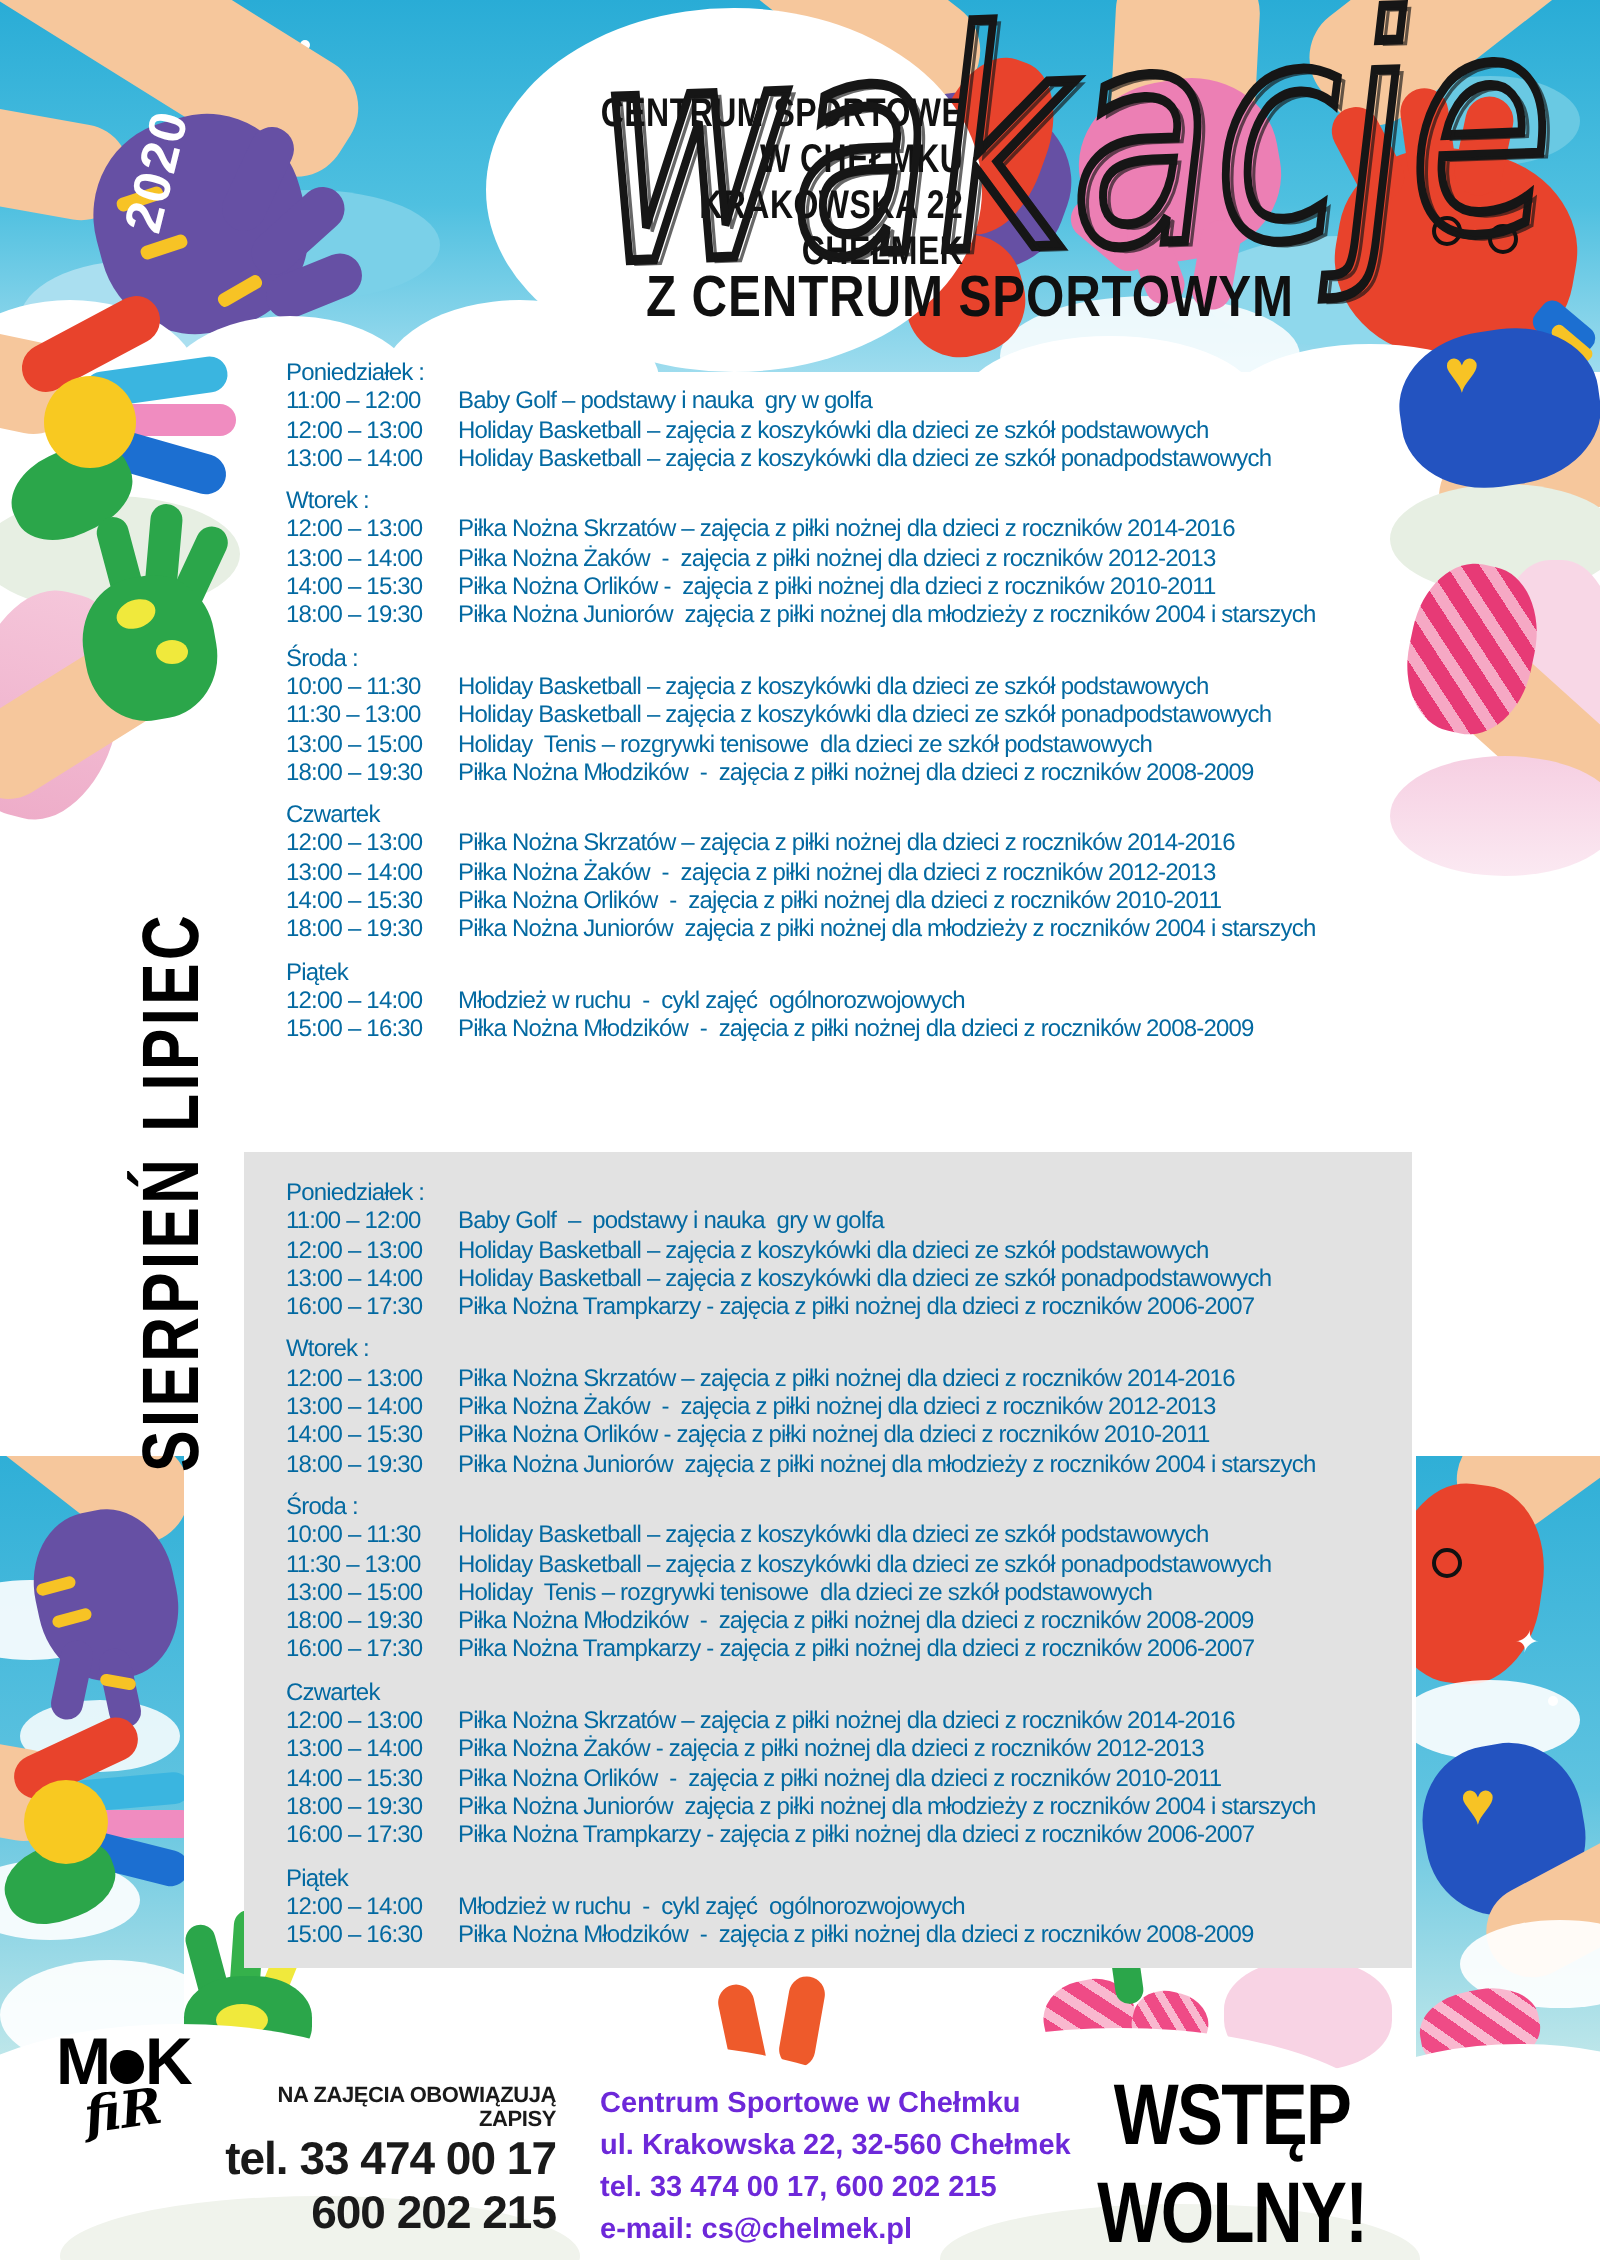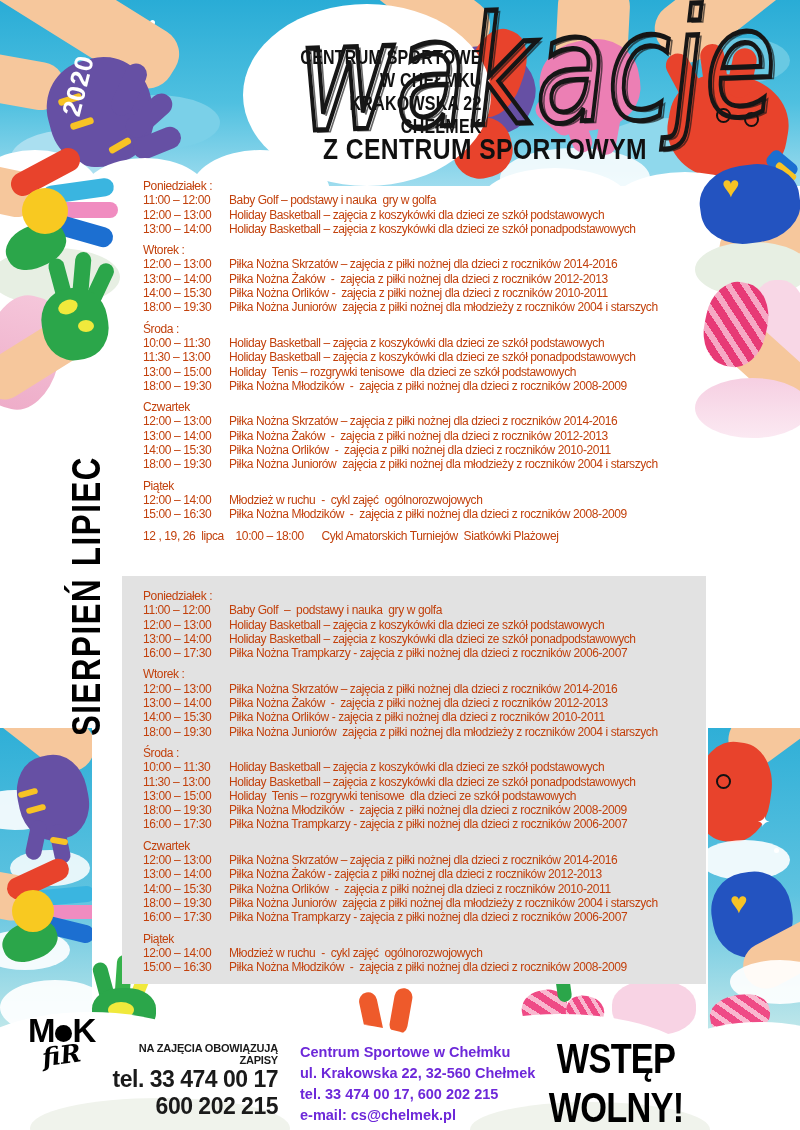--- a/index.html
+++ b/index.html
@@ -17,21 +17,21 @@
   .venue-text{left:210px;top:46px;width:272px;text-align:right;z-index:3;color:#111}
   .venue-text .inner{display:inline-block;transform:scaleX(.8);transform-origin:100% 0;
         font-weight:800;font-size:20px;line-height:23px;letter-spacing:.3px}
   .title-svg{left:292px;top:-6px;z-index:4}
   .subtitle{left:323px;top:133px;z-index:5}
   .subtitle .inner{display:inline-block;transform:scaleX(.85);transform-origin:0 0;
         font-weight:800;font-size:29px;letter-spacing:.5px;color:#101010}
   .year{left:56px;top:112px;transform:rotate(-76deg);transform-origin:0 0;color:#fff;
         font-weight:800;font-size:26px;letter-spacing:1px;z-index:2}
   
-  .sched{z-index:6;font-size:12px;letter-spacing:-0.4px;line-height:14.3px;color:#c2410c;white-space:nowrap}
+  .sched{z-index:6;font-size:12px;letter-spacing:-0.4px;line-height:14.3px;color:#0369a1;white-space:nowrap}
   #july{left:143px;top:179px;width:575px}
   #august{left:122px;top:576px;width:584px;height:408px;background:#e2e2e2;
           padding:13px 0 0 21px;box-sizing:border-box}
   .day{margin-bottom:7px}
   .srow .tm{display:inline-block;min-width:86px;white-space:pre}
   .srow .ds{white-space:pre}
   .srow.extra{white-space:pre}
   
   .vlabel{z-index:6;transform:rotate(-90deg) scaleX(.78);transform-origin:0 0;
           font-weight:800;font-size:40px;letter-spacing:2px;color:#000;white-space:nowrap}
@@ -189,21 +189,20 @@
         <div class="srow"><span class="tm">12:00 – 13:00</span><span class="ds">Piłka Nożna Skrzatów – zajęcia z piłki nożnej dla dzieci z roczników 2014-2016</span></div>
         <div class="srow"><span class="tm">13:00 – 14:00</span><span class="ds">Piłka Nożna Żaków  -  zajęcia z piłki nożnej dla dzieci z roczników 2012-2013</span></div>
         <div class="srow"><span class="tm">14:00 – 15:30</span><span class="ds">Piłka Nożna Orlików  -  zajęcia z piłki nożnej dla dzieci z roczników 2010-2011</span></div>
         <div class="srow"><span class="tm">18:00 – 19:30</span><span class="ds">Piłka Nożna Juniorów  zajęcia z piłki nożnej dla młodzieży z roczników 2004 i starszych</span></div>
       </div>
       <div class="day">
         <div class="day-h">Piątek</div>
         <div class="srow"><span class="tm">12:00 – 14:00</span><span class="ds">Młodzież w ruchu  -  cykl zajęć  ogólnorozwojowych</span></div>
         <div class="srow"><span class="tm">15:00 – 16:30</span><span class="ds">Piłka Nożna Młodzików  -  zajęcia z piłki nożnej dla dzieci z roczników 2008-2009</span></div>
       </div>
-      <div class="srow extra">12 , 19, 26  lipca    10:00 – 18:00      Cykl Amatorskich Turniejów  Siatkówki Plażowej</div>
     </div>
   <div class="d sched" id="august">
       <div class="day">
         <div class="day-h">Poniedziałek :</div>
         <div class="srow"><span class="tm">11:00 – 12:00</span><span class="ds">Baby Golf  –  podstawy i nauka  gry w golfa</span></div>
         <div class="srow"><span class="tm">12:00 – 13:00</span><span class="ds">Holiday Basketball – zajęcia z koszykówki dla dzieci ze szkół podstawowych</span></div>
         <div class="srow"><span class="tm">13:00 – 14:00</span><span class="ds">Holiday Basketball – zajęcia z koszykówki dla dzieci ze szkół ponadpodstawowych</span></div>
         <div class="srow"><span class="tm">16:00 – 17:30</span><span class="ds">Piłka Nożna Trampkarzy - zajęcia z piłki nożnej dla dzieci z roczników 2006-2007</span></div>
       </div>
       <div class="day">

